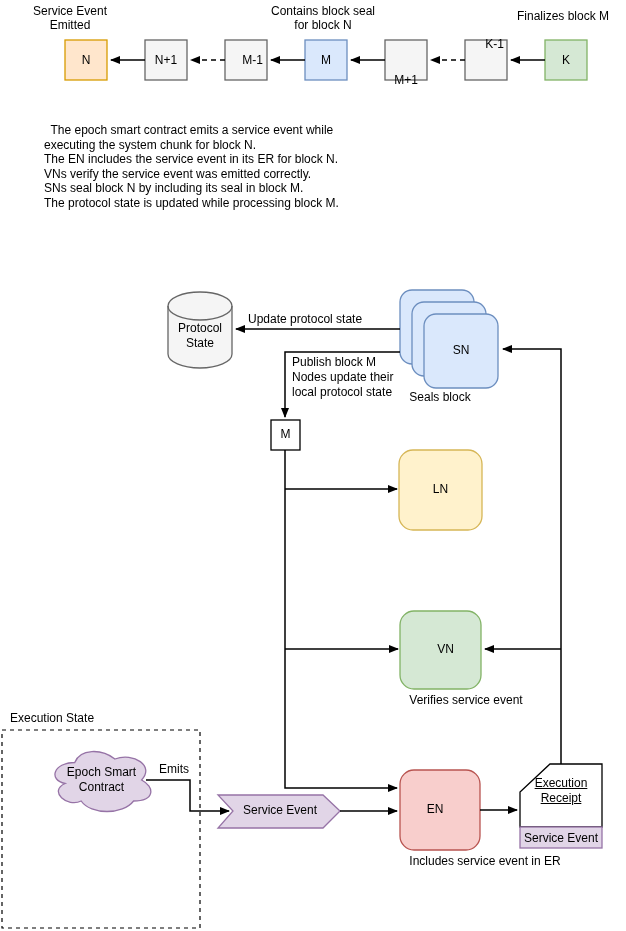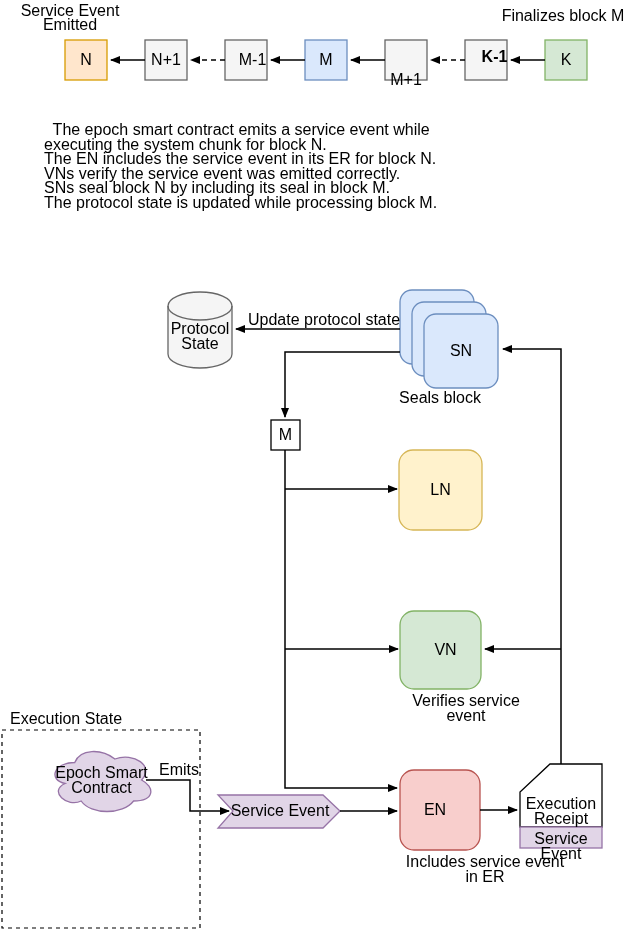--- a/index.html
+++ b/index.html
@@ -1,19 +1,19 @@
 <!DOCTYPE html>
 <html><head>
 <meta charset="utf-8">
 <style>
   html,body{margin:0;padding:0;background:#ffffff;}
   #stage{position:relative;width:626px;height:931px;background:#ffffff;overflow:hidden;
          font-family:"Liberation Sans", sans-serif;color:#000;}
   #stage svg{position:absolute;left:0;top:0;}
-  .lbl{position:absolute;font-size:16px;line-height:15px;white-space:pre-line;color:#000;}
+  .lbl{position:absolute;font-size:12px;line-height:15px;white-space:pre-line;color:#000;}
   .c{text-align:center;}
   .blk{line-height:16px;}
   .para{white-space:pre;line-height:14.5px;}
   
   .orangeb{fill:#ffe6cc;stroke:#d79b00;}
   .grayb{fill:#f5f5f5;stroke:#666666;}
   .blueb{fill:#dae8fc;stroke:#6c8ebf;}
   .greenb{fill:#d5e8d4;stroke:#82b366;}
   .yellowb{fill:#fff2cc;stroke:#d6b656;}
   .redb{fill:#f8cecc;stroke:#b85450;}
@@ -92,53 +92,58 @@
     </g>
 
     <path d="M146,780 H190 V811 H229" class="edge" marker-end="url(#arr)"></path>
 
     <path d="M218,795 H323 L340,811 L323,828 H218 L233,811 Z" class="purpleb shape"></path>
     <line x1="340" y1="811" x2="397" y2="811" class="edge" marker-end="url(#arr)"></line>
   </svg>
 
   <div class="lbl c" style="left:0px;top:4px;width:140px;line-height:14px;">Service Event
 Emitted</div>
+  <div class="lbl c" style="left:253px;top:4px;width:140px;line-height:14px;">Contains block seal
+for block N</div>
   <div class="lbl c" style="left:493px;top:9px;width:140px;line-height:14px;">Finalizes block M</div>
 
   <div class="lbl c blk" style="left:65px;top:52px;width:42px;">N</div>
   <div class="lbl c blk" style="left:145px;top:52px;width:42px;">N+1</div>
   <div class="lbl c blk" style="left:225px;top:52px;width:55px;">M-1</div>
   <div class="lbl c blk" style="left:305px;top:52px;width:42px;">M</div>
   <div class="lbl c blk" style="left:385px;top:52px;width:42px;margin-top:20px;">M+1</div>
-  <div class="lbl c blk" style="left:465px;top:49px;width:59px;font-weight:bold;">K-1</div>
+  <div class="lbl c blk" style="left:465px;top:36px;width:59px;">K-1</div>
   <div class="lbl c blk" style="left:545px;top:52px;width:42px;">K</div>
 
   <div class="lbl c" style="left:160px;top:321px;width:80px;">Protocol
 State</div>
 
   <div class="lbl para" style="left:44px;top:123px;">  The epoch smart contract emits a service event while
 executing the system chunk for block N.
 The EN includes the service event in its ER for block N.
 VNs verify the service event was emitted correctly.
 SNs seal block N by including its seal in block M.
 The protocol state is updated while processing block M.</div>
   <div class="lbl" style="left:248px;top:312px;">Update protocol state</div>
+  <div class="lbl" style="left:292px;top:355px;">Publish block M
+Nodes update their
+local protocol state</div>
 
   <div class="lbl c" style="left:424px;top:343px;width:74px;">SN</div>
   <div class="lbl c" style="left:390px;top:390px;width:100px;text-align:center;">Seals block</div>
 
   <div class="lbl c" style="left:271px;top:427px;width:29px;">M</div>
 
   <div class="lbl c" style="left:399px;top:482px;width:83px;">LN</div>
   <div class="lbl c" style="left:400px;top:642px;width:91px;">VN</div>
   <div class="lbl c" style="left:396px;top:693px;width:140px;">Verifies service event</div>
   <div class="lbl c" style="left:400px;top:802px;width:70px;">EN</div>
   <div class="lbl c" style="left:405px;top:854px;width:160px;">Includes service event in ER</div>
 
-  <div class="lbl c" style="left:520px;top:796px;width:82px;">Execution
+  <div class="lbl c" style="left:520px;top:776px;width:82px;text-decoration:underline;">Execution
 Receipt</div>
   <div class="lbl c" style="left:520px;top:831px;width:82px;">Service Event</div>
 
   <div class="lbl" style="left:10px;top:711px;">Execution State</div>
   <div class="lbl c" style="left:46px;top:765px;width:111px;">Epoch Smart
 Contract</div>
   <div class="lbl" style="left:159px;top:762px;">Emits</div>
   <div class="lbl c" style="left:228px;top:803px;width:104px;">Service Event</div>
 
 </div>

